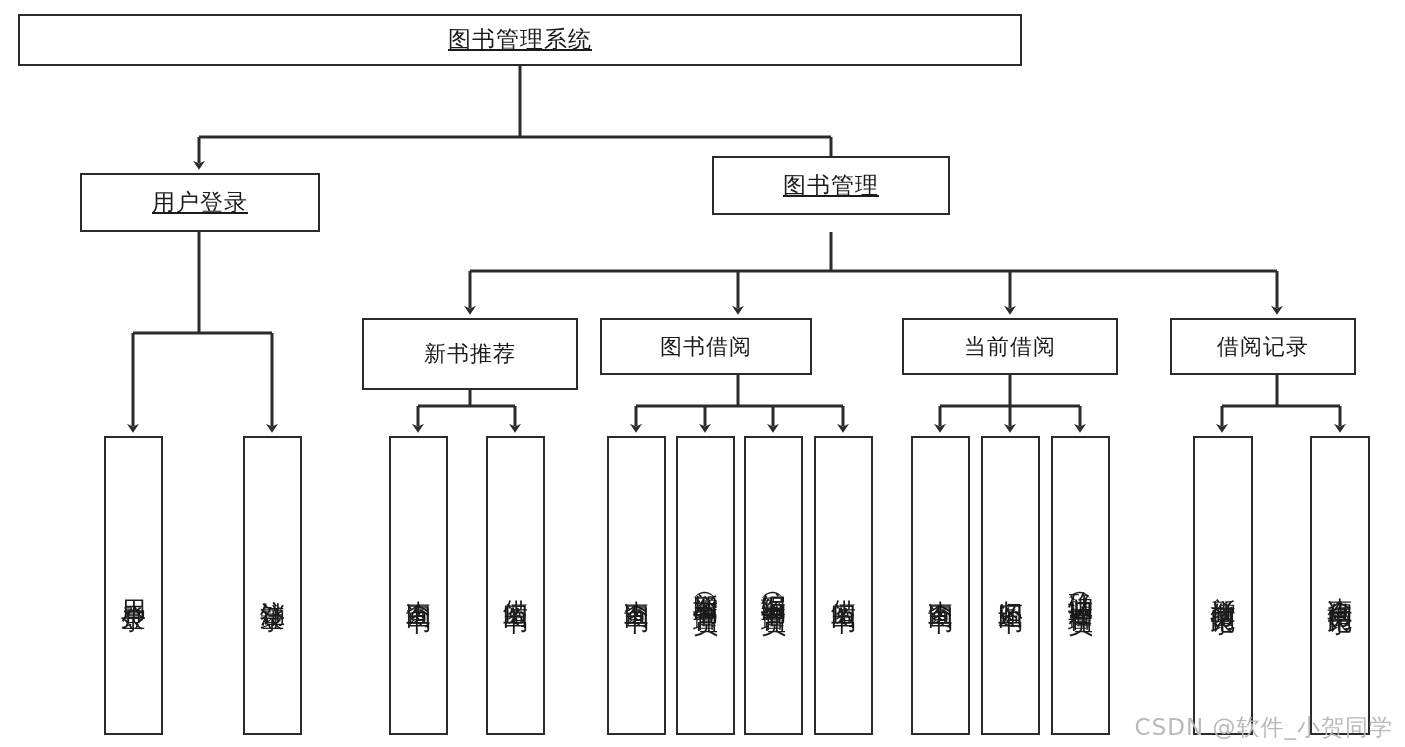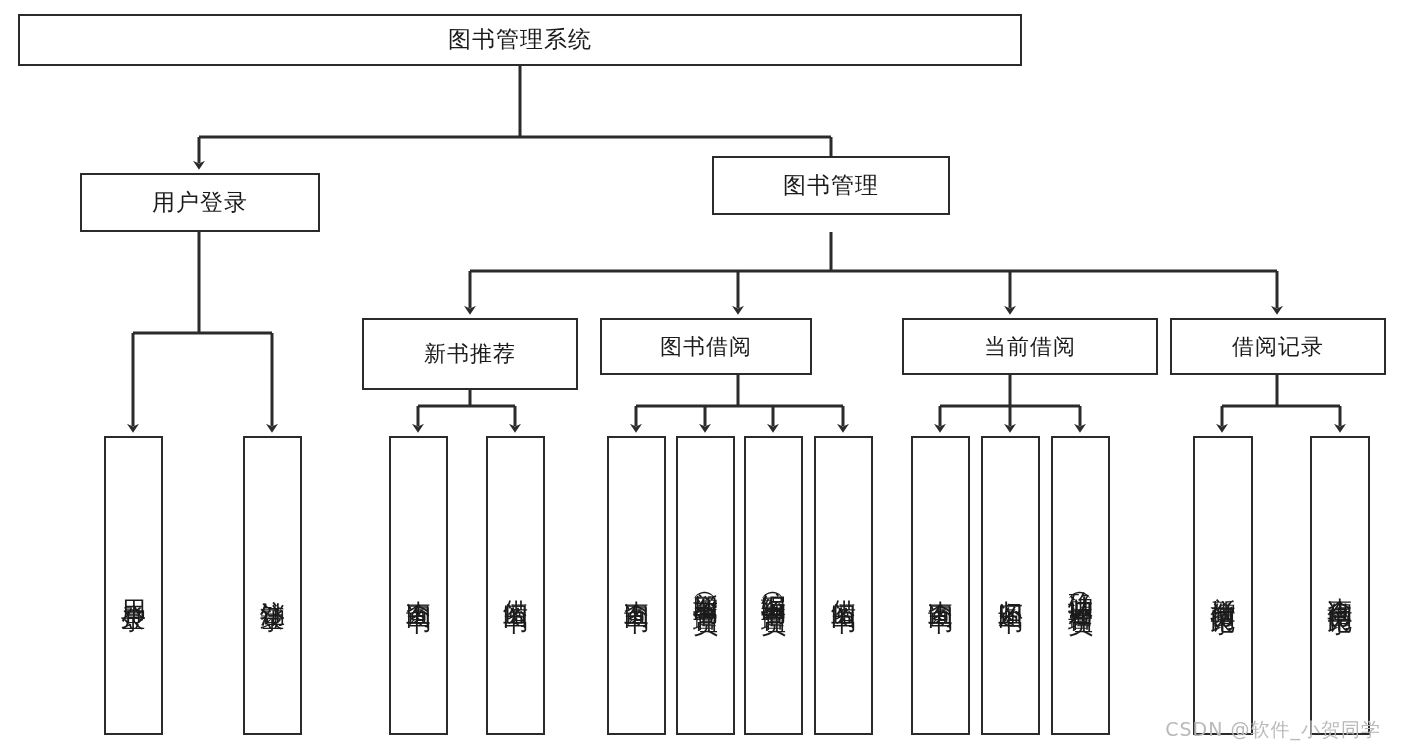--- a/index.html
+++ b/index.html
@@ -16,37 +16,37 @@
     justify-content:center;
     color:#1b1b1b;
   }
   .node .lbl{
     display:block;
     text-align:center;
     line-height:1.18;
     white-space:nowrap;
   }
   
-  .h-node .lbl{font-size:23px;letter-spacing:1px;}
+  .h-node .lbl{font-size:23px;letter-spacing:1px;text-decoration:underline;}
   .l2-node .lbl{font-size:22px;letter-spacing:1px;}
   
   .leaf{align-items:center;justify-content:center;}
   .leaf .lbl{
     writing-mode:vertical-rl;
     text-orientation:upright;
     font-size:25px;
     letter-spacing:3px;
     line-height:1.0;
     white-space:nowrap;
   }
   .watermark{
     position:absolute;
-    right:24px;
+    right:12px;
     bottom:4px;
-    font-size:19px;
+    font-size:23px;
     color:#b9b9b9;
     letter-spacing:1px;
     white-space:nowrap;
   }
 </style>
 </head>
 <body>
 
 <div id="canvas">
 
@@ -110,24 +110,24 @@
   <div class="node h-node" style="left:712px;top:156px;width:238px;height:59px;">
     <span class="lbl">图书管理</span>
   </div>
 
   <div class="node l2-node" style="left:362px;top:318px;width:216px;height:72px;">
     <span class="lbl">新书推荐</span>
   </div>
   <div class="node l2-node" style="left:600px;top:318px;width:212px;height:57px;">
     <span class="lbl">图书借阅</span>
   </div>
-  <div class="node l2-node" style="left:902px;top:318px;width:256px;height:57px;">
+  <div class="node l2-node" style="left:902px;top:318px;width:216px;height:57px;">
     <span class="lbl">当前借阅</span>
   </div>
-  <div class="node l2-node" style="left:1170px;top:318px;width:216px;height:57px;">
+  <div class="node l2-node" style="left:1170px;top:318px;width:186px;height:57px;">
     <span class="lbl">借阅记录</span>
   </div>
 
   <div class="node leaf" style="left:104px;top:436px;width:59px;height:299px;">
     <span class="lbl">用户登录</span>
   </div>
   <div class="node leaf" style="left:243px;top:436px;width:59px;height:299px;">
     <span class="lbl">注销登录</span>
   </div>
 

